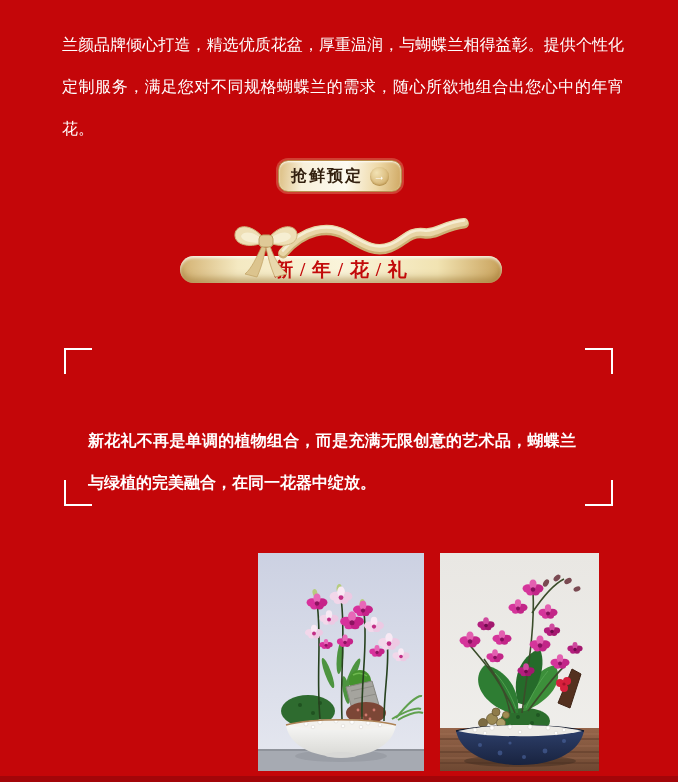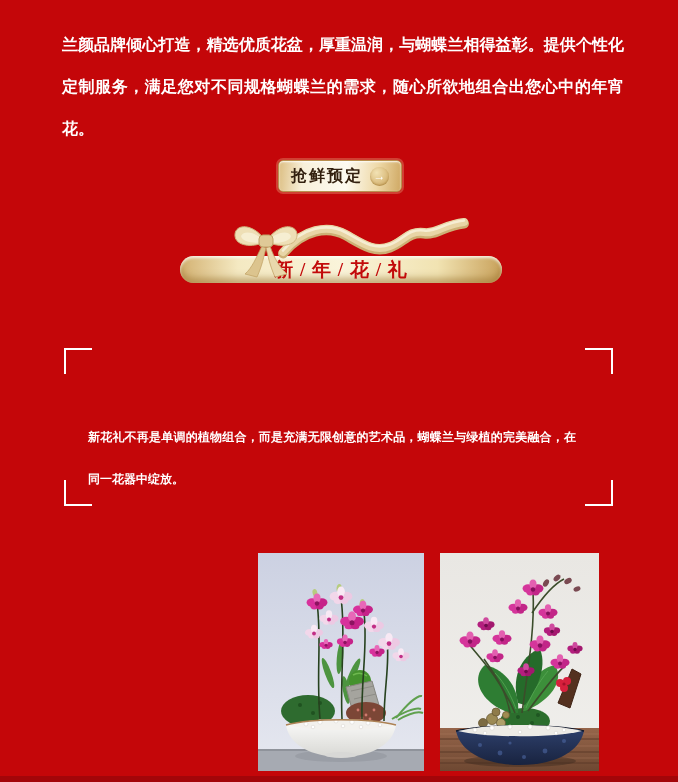--- a/index.html
+++ b/index.html
@@ -5,28 +5,28 @@
   html,body { margin:0; padding:0; }
   body { font-family:"Liberation Sans", sans-serif; }
   .page {
     position:relative; width:678px; height:782px;
     background:#c40609; overflow:hidden;
   }
 
   
   .intro {
     position:absolute; left:62px; top:8px; width:562px;
-    color:#ffffff; font-size:16px; font-weight:700;
+    color:#ffffff; font-size:16px; font-weight:400;
     line-height:42px; text-align:justify;
   }
 
   
   .preorder-btn {
     position:absolute; left:278px; top:160px; width:124px; height:32px;
-    border-radius:5px; box-sizing:border-box;
+    border-radius:10px; box-sizing:border-box;
     background:linear-gradient(95deg,#dcbe82 0%,#f8f0da 20%,#fdfaf0 55%,#eed9a8 80%,#cfa863 100%);
     border:1px solid #b98f4d;
     box-shadow:0 0 0 2px rgba(240,215,160,.28), inset 0 1px 2px rgba(255,255,255,.9);
     display:flex; align-items:center; justify-content:center; gap:7px;
     cursor:pointer;
   }
   .preorder-label { font-size:16px; font-weight:700; color:#33200f; letter-spacing:2px; white-space:nowrap; }
   .preorder-arrow {
     width:19px; height:19px; border-radius:50%; flex:0 0 auto;
     background:radial-gradient(circle at 35% 30%, #f2e2b4, #cda55c);
@@ -56,21 +56,21 @@
   .corner.tl { left:0; top:0; border-left-width:2px; border-top-width:2px; }
   .corner.tr { right:0; top:0; border-right-width:2px; border-top-width:2px; }
   .corner.bl { left:0; bottom:0; border-left-width:2px; border-bottom-width:2px; }
   .corner.br { right:0; bottom:0; border-right-width:2px; border-bottom-width:2px; }
   .combo-heading {
     position:absolute; top:14px; left:0; width:100%;
     text-align:center; color:#ffffff; font-size:17px; font-weight:700; letter-spacing:1px;
   }
   .combo-body {
     position:absolute; left:24px; top:56px; width:488px;
-    color:#ffffff; font-size:12px; font-weight:700;
+    color:#ffffff; font-size:16px; font-weight:700;
     line-height:42px; text-align:justify;
   }
 
   
   .gallery-photo { position:absolute; top:553px; height:218px; overflow:hidden; cursor:pointer; }
   .photo-left  { left:258px; width:166px; }
   .photo-right { left:440px; width:159px; }
   .gallery-photo svg { display:block; width:100%; height:100%; }
 
   .bottom-edge { position:absolute; left:0; bottom:0; width:100%; height:6px; background:#a30509; }

